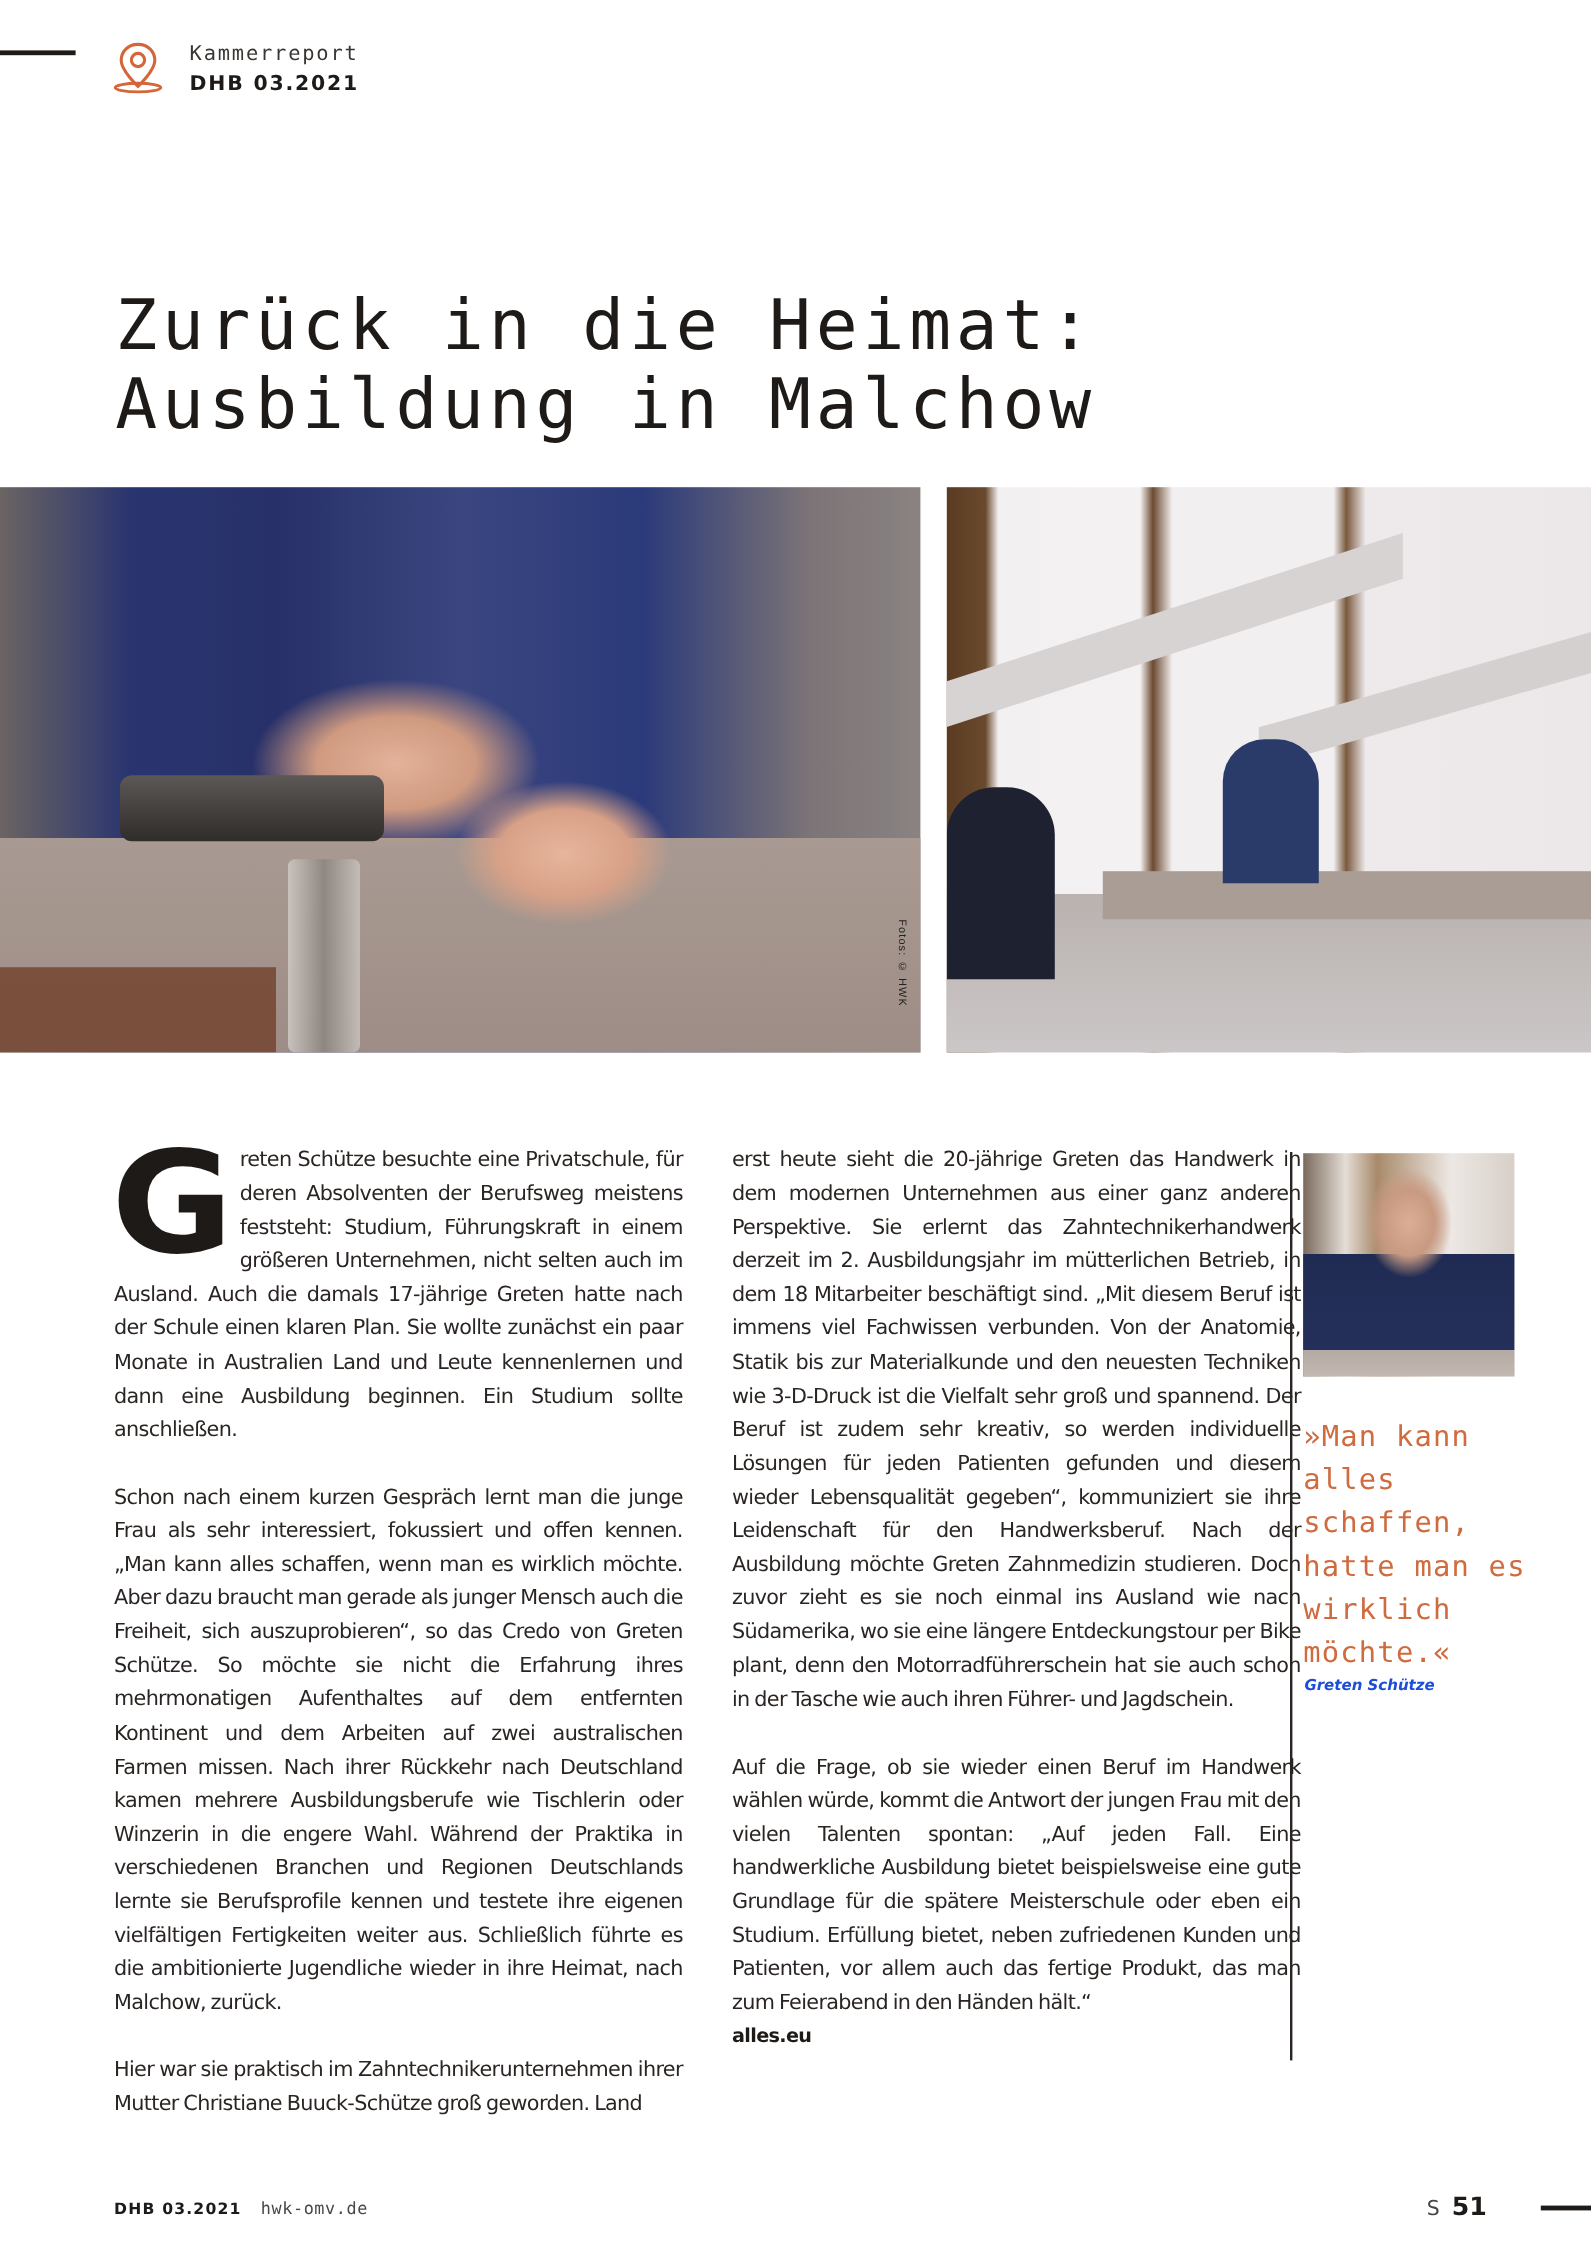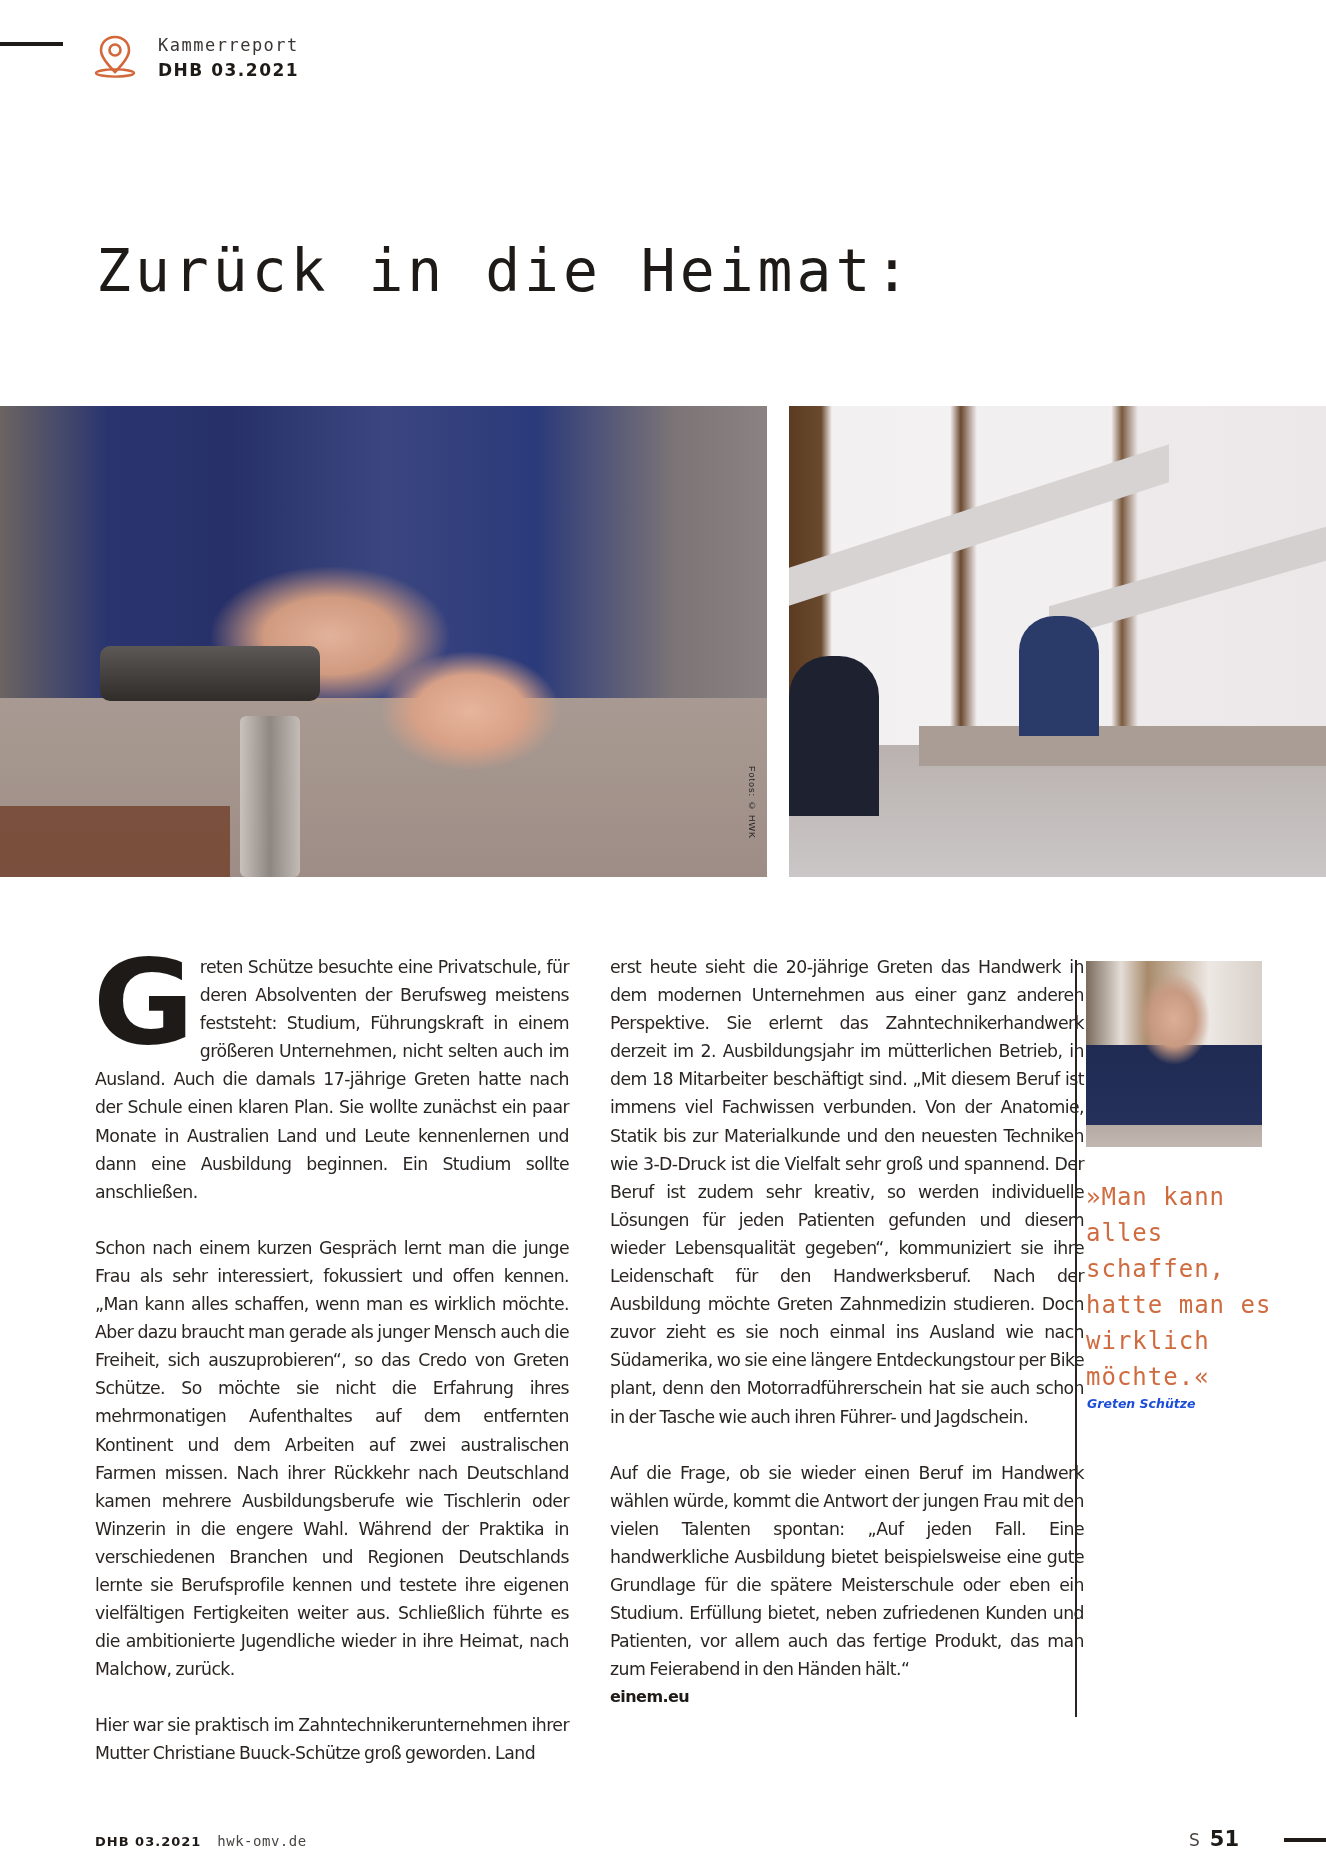--- a/index.html
+++ b/index.html
@@ -75,20 +75,21 @@
     <ellipse cx="21" cy="39" rx="19" ry="3.6" fill="none" stroke="#d4673a" stroke-width="2.4"></ellipse>
   </svg>
   <div>
     <div class="kicker">Kammerreport</div>
     <div class="issue">DHB 03.2021</div>
   </div>
 </div>
 
 <h1 class="title">
   <div>Zurück in die Heimat:</div>
+  <div>Ausbildung in Malchow</div>
 </h1>
 
 <div class="photo photo-left">
   <div class="tool"></div>
   <div class="post"></div>
   <div class="brown"></div>
   <div class="credit">Fotos: © HWK</div>
 </div>
 
 <div class="photo photo-right">
@@ -101,21 +102,21 @@
 
 <div class="col col-left">
   <p><span class="dropcap">G</span><span>reten Schütze besuchte eine Privatschule, für deren Absolventen der Berufsweg meistens feststeht: Studium, Führungskraft in einem größeren Unternehmen, nicht selten auch im Ausland. Auch die damals 17-jährige Greten hatte nach der Schule einen klaren Plan. Sie wollte zunächst ein paar Monate in Australien Land und Leute kennenlernen und dann eine Ausbildung beginnen. Ein Studium sollte anschließen.</span></p>
   <p>Schon nach einem kurzen Gespräch lernt man die junge Frau als sehr interessiert, fokussiert und offen kennen. „Man kann alles schaffen, wenn man es wirklich möchte. Aber dazu braucht man gerade als junger Mensch auch die Freiheit, sich auszuprobieren“, so das Credo von Greten Schütze. So möchte sie nicht die Erfahrung ihres mehrmonatigen Aufenthaltes auf dem entfernten Kontinent und dem Arbeiten auf zwei australischen Farmen missen. Nach ihrer Rückkehr nach Deutschland kamen mehrere Ausbildungsberufe wie Tischlerin oder Winzerin in die engere Wahl. Während der Praktika in verschiedenen Branchen und Regionen Deutschlands lernte sie Berufsprofile kennen und testete ihre eigenen vielfältigen Fertigkeiten weiter aus. Schließlich führte es die ambitionierte Jugendliche wieder in ihre Heimat, nach Malchow, zurück.</p>
   <p>Hier war sie praktisch im Zahntechnikerunternehmen ihrer Mutter Christiane Buuck-Schütze groß geworden. Land</p>
 </div>
 
 <div class="col col-mid">
   <p>erst heute sieht die 20-jährige Greten das Handwerk in dem modernen Unternehmen aus einer ganz anderen Perspektive. Sie erlernt das Zahntechnikerhandwerk derzeit im 2. Ausbildungsjahr im mütterlichen Betrieb, in dem 18 Mitarbeiter beschäftigt sind. „Mit diesem Beruf ist immens viel Fachwissen verbunden. Von der Anatomie, Statik bis zur Materialkunde und den neuesten Techniken wie 3-D-Druck ist die Vielfalt sehr groß und spannend. Der Beruf ist zudem sehr kreativ, so werden individuelle Lösungen für jeden Patienten gefunden und diesem wieder Lebensqualität gegeben“, kommuniziert sie ihre Leidenschaft für den Handwerksberuf. Nach der Ausbildung möchte Greten Zahnmedizin studieren. Doch zuvor zieht es sie noch einmal ins Ausland wie nach Südamerika, wo sie eine längere Entdeckungstour per Bike plant, denn den Motorradführerschein hat sie auch schon in der Tasche wie auch ihren Führer- und Jagdschein.</p>
   <p style="margin-bottom:0">Auf die Frage, ob sie wieder einen Beruf im Handwerk wählen würde, kommt die Antwort der jungen Frau mit den vielen Talenten spontan: „Auf jeden Fall. Eine handwerkliche Ausbildung bietet beispielsweise eine gute Grundlage für die spätere Meisterschule oder eben ein Studium. Erfüllung bietet, neben zufriedenen Kunden und Patienten, vor allem auch das fertige Produkt, das man zum Feierabend in den Händen hält.“</p>
-  <div class="link">einem.eu</div>
+  <div class="link">alles.eu</div>
 </div>
 
 <div class="divider"></div>
 
 <div class="portrait"></div>
 <div class="quote">»Man kann alles schaffen, hatte man es wirklich möchte.«</div>
 <div class="quote-author">Greten Schütze</div>
 
 <div class="footer-left">
   <span class="footer-issue">DHB 03.2021</span>

